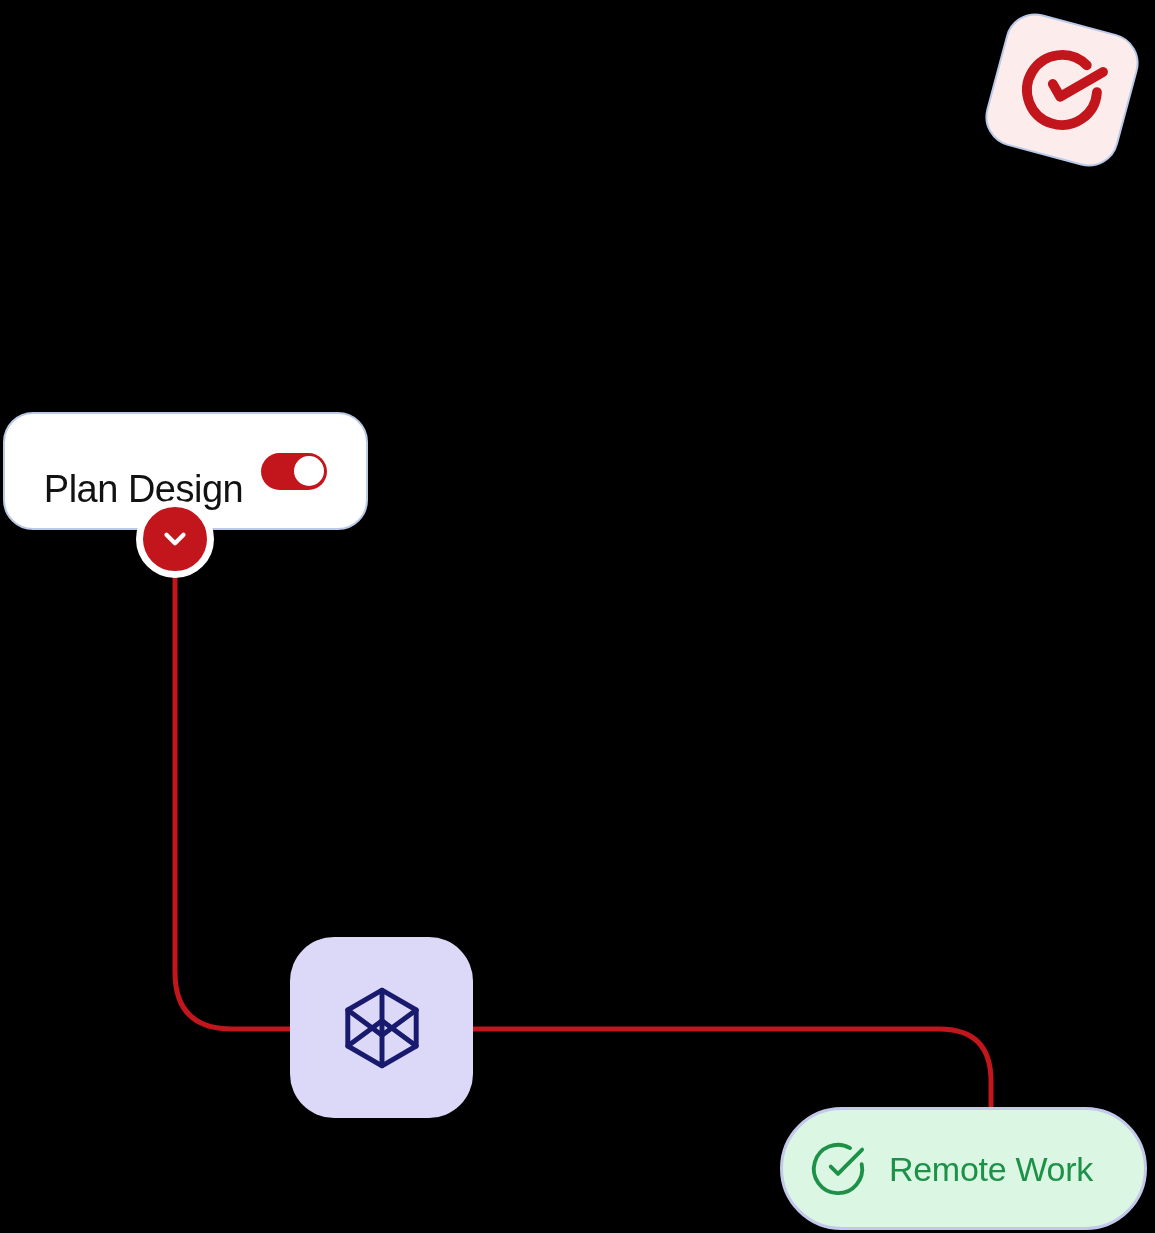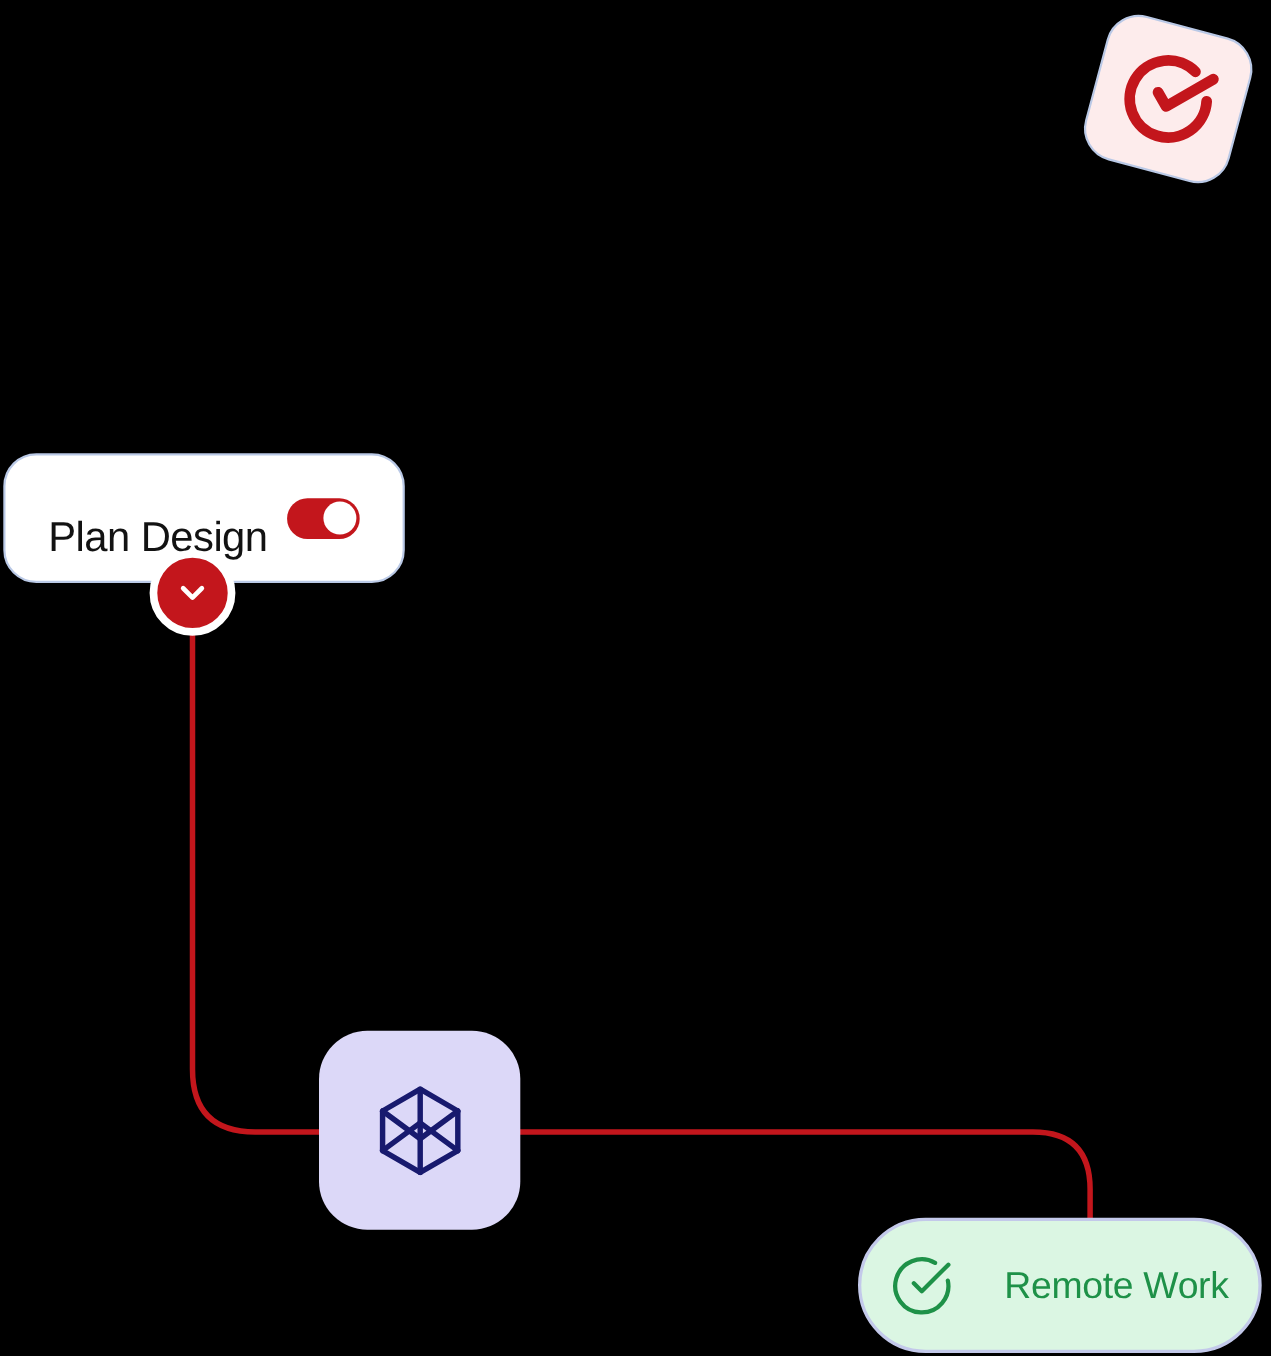--- a/index.html
+++ b/index.html
@@ -56,21 +56,21 @@
   .cube-card svg{stroke:var(--navy);}
 
   
   .status-pill{
     position:absolute;left:780px;top:1107px;width:367px;height:123px;
     background:var(--mint-bg);border:3px solid var(--pill-border);border-radius:62px;
     display:flex;align-items:center;justify-content:flex-start;gap:22px;
     padding-left:26px;z-index:2;
   }
   .status-pill svg{stroke:var(--green);flex:0 0 auto;}
-  .status-text{display:flex;flex-direction:column;margin-left:24px;}
+  .status-text{display:flex;flex-direction:column;}
   .status-text span{
     font-size:34px;line-height:44px;font-weight:500;color:var(--green);
     letter-spacing:-0.3px;white-space:nowrap;
   }
 </style>
 </head>
 <body>
 
 <div class="stage">
 

